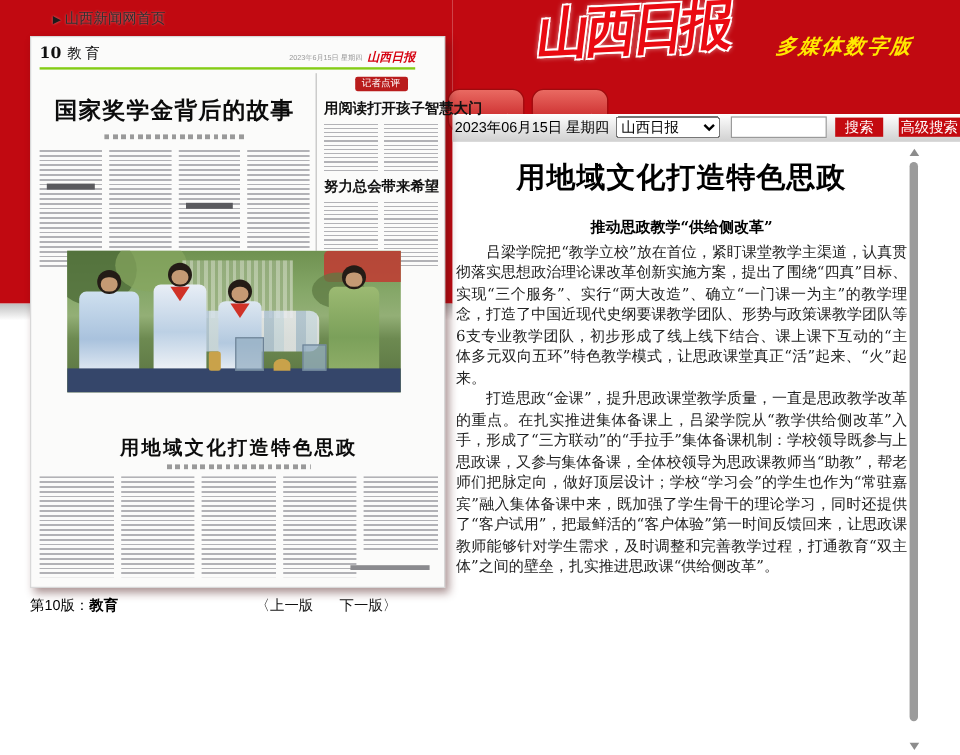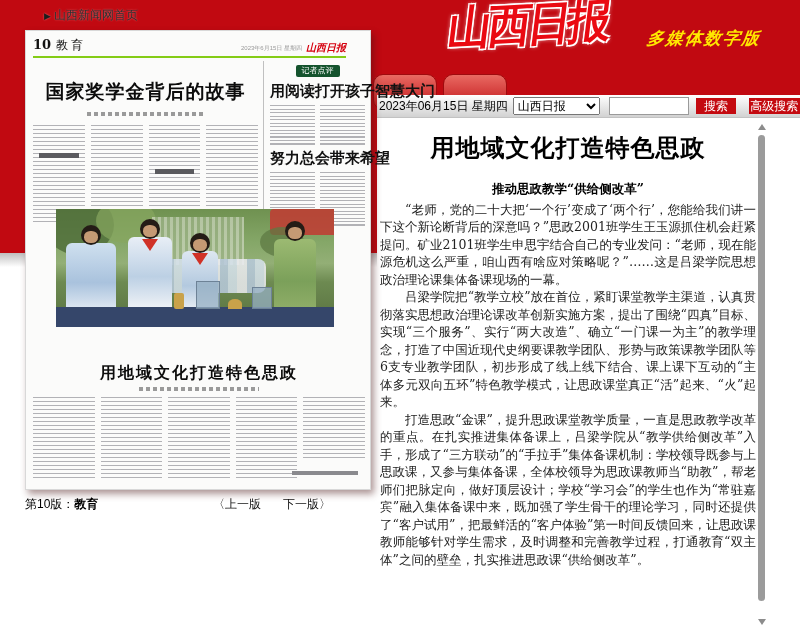--- a/index.html
+++ b/index.html
@@ -53,23 +53,23 @@
   .paper-left{position:absolute;left:7px;top:28px;width:225px;}
   .headline1{font-family:"DejaVu Serif","Liberation Serif",serif;font-weight:bold;font-size:19px;
     letter-spacing:1px;text-align:center;margin-top:20px;color:#0c0c0c;}
   .byline-bar{width:118px;height:4px;margin:7px auto 9px auto;
     background:repeating-linear-gradient(90deg,#9a9a9a 0 4px,transparent 4px 7px);}
   .cols{display:flex;gap:6px;}
   .fake-col{flex:1;background:repeating-linear-gradient(180deg,#b2b2b6 0,#b2b2b6 1.5px,transparent 1.5px,transparent 4px);}
   .fake-sub{height:5px;background:#5a5a5e;margin:5px 6px;}
   .v-divider{position:absolute;left:237px;top:30px;width:1px;height:148px;background:#c0c0c0;}
   .paper-right{position:absolute;left:244px;top:28px;width:95px;text-align:center;}
-  .badge{display:inline-block;background:#14532d;color:#fff;font-size:8px;line-height:12px;
+  .badge{display:inline-block;background:#b91c1c;color:#fff;font-size:8px;line-height:12px;
     padding:0 6px;border-radius:2px;margin-top:2px;}
-  .comment-h{font-family:Liberation Mono, monospace;font-weight:bold;font-size:15px;
+  .comment-h{font-family:Liberation Mono, monospace;font-weight:bold;font-size:12px;
     margin:5px 0 4px 0;color:#111;white-space:nowrap;}
   .mini-cols{display:flex;gap:5px;}
   .mini-col{flex:1;background:repeating-linear-gradient(180deg,#b2b2b6 0,#b2b2b6 1px,transparent 1px,transparent 3.5px);}
   
   .photo{position:absolute;left:30px;top:178px;width:278px;height:118px;overflow:hidden;
     background:linear-gradient(180deg,#6f9150 0%,#85a768 28%,#93af76 46%,#6d8a51 62%,#57703f 100%);}
   .photo .leaf{position:absolute;border-radius:50%;}
   .photo .redban{position:absolute;right:-6px;top:0;width:70px;height:26px;background:#c23a33;
     border-radius:4px;opacity:.85;}
   .photo .lightwall{position:absolute;left:96px;top:8px;width:92px;height:48px;
@@ -224,21 +224,20 @@
   <span>第10版：</span><b>教育</b>
 </div>
 <div class="pager">
   <span>〈上一版</span><span>下一版〉</span>
 </div>
 
 <div class="article">
   <div class="article-title">用地域文化打造特色思政</div>
   <div>
       <h3 class="subhead">推动思政教学“供给侧改革”</h3>
-      <p class="paragraph">“老师，党的二十大把‘一个行’变成了‘两个行’，您能给我们讲一下这个新论断背后的深意吗？”思政2001班学生王玉源抓住机会赶紧提问。矿业2101班学生申思宇结合自己的专业发问：“老师，现在能源危机这么严重，咱山西有啥应对策略呢？”……这是吕梁学院思想政治理论课集体备课现场的一幕。</p>
       <p class="paragraph">吕梁学院把“教学立校”放在首位，紧盯课堂教学主渠道，认真贯彻落实思想政治理论课改革创新实施方案，提出了围绕“四真”目标、实现“三个服务”、实行“两大改造”、确立“一门课一为主”的教学理念，打造了中国近现代史纲要课教学团队、形势与政策课教学团队等6支专业教学团队，初步形成了线上线下结合、课上课下互动的“主体多元双向五环”特色教学模式，让思政课堂真正“活”起来、“火”起来。</p>
       <p class="paragraph">打造思政“金课”，提升思政课堂教学质量，一直是思政教学改革的重点。在扎实推进集体备课上，吕梁学院从“教学供给侧改革”入手，形成了“三方联动”的“手拉手”集体备课机制：学校领导既参与上思政课，又参与集体备课，全体校领导为思政课教师当“助教”，帮老师们把脉定向，做好顶层设计；学校“学习会”的学生也作为“常驻嘉宾”融入集体备课中来，既加强了学生骨干的理论学习，同时还提供了“客户试用”，把最鲜活的“客户体验”第一时间反馈回来，让思政课教师能够针对学生需求，及时调整和完善教学过程，打通教育“双主体”之间的壁垒，扎实推进思政课“供给侧改革”。</p>
     </div>
 </div>
 
 <div class="scrollbar">
   <div class="sb-up"></div>
   <div class="sb-thumb"></div>
   <div class="sb-down"></div>
 </div>

